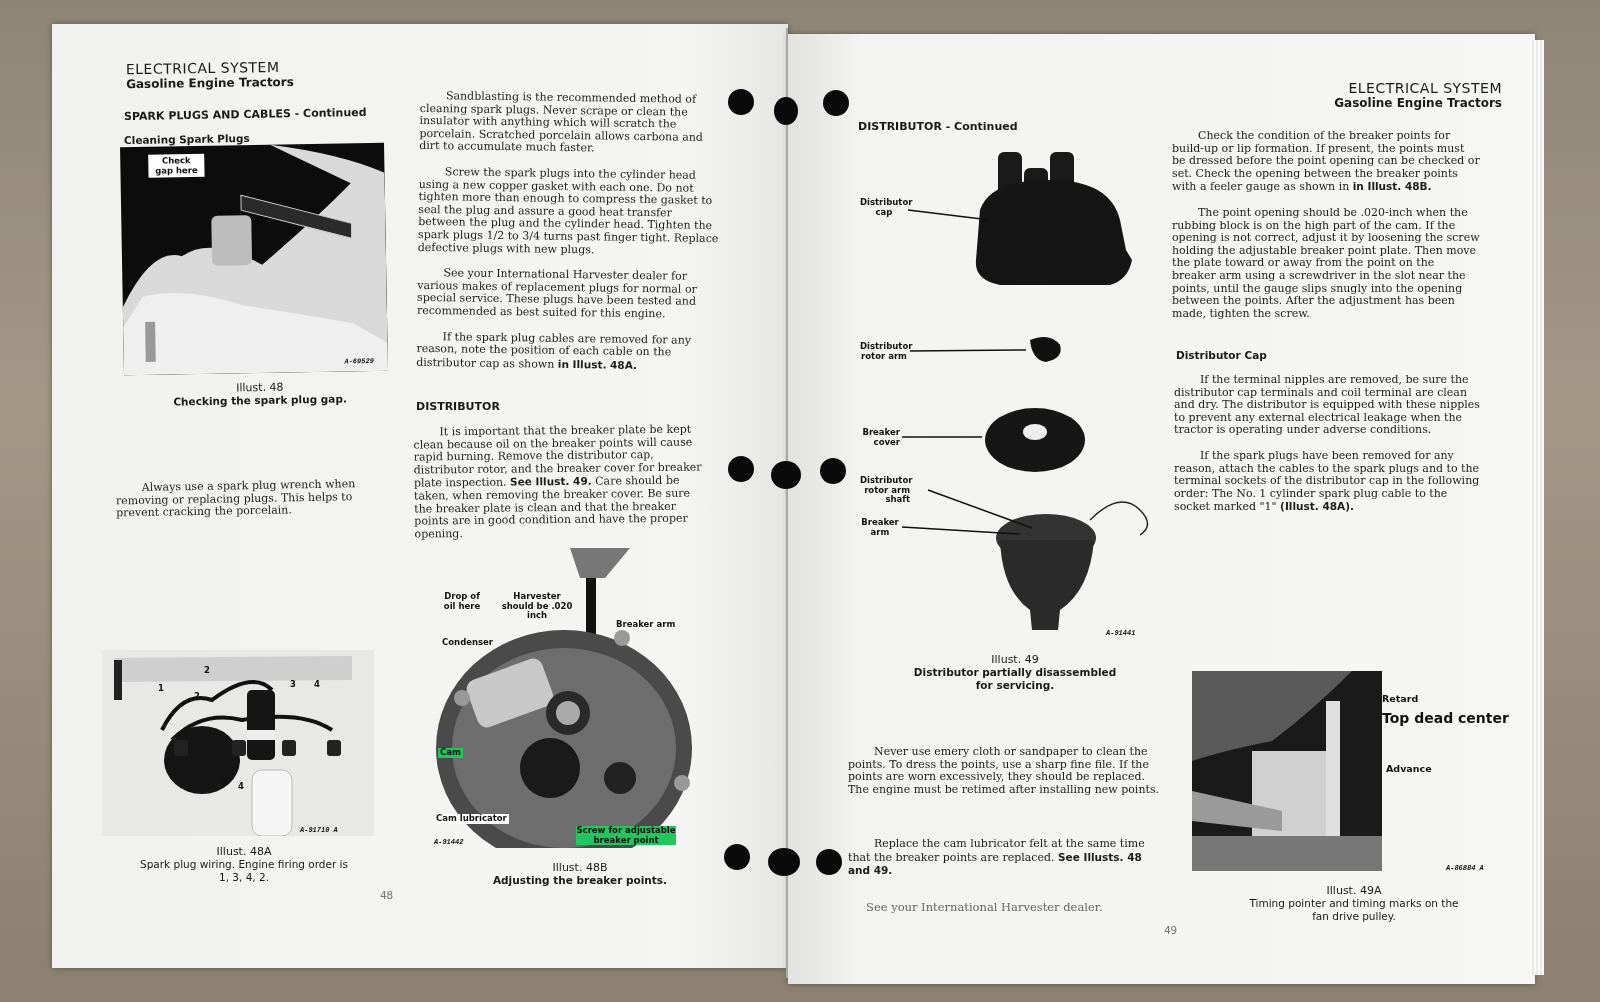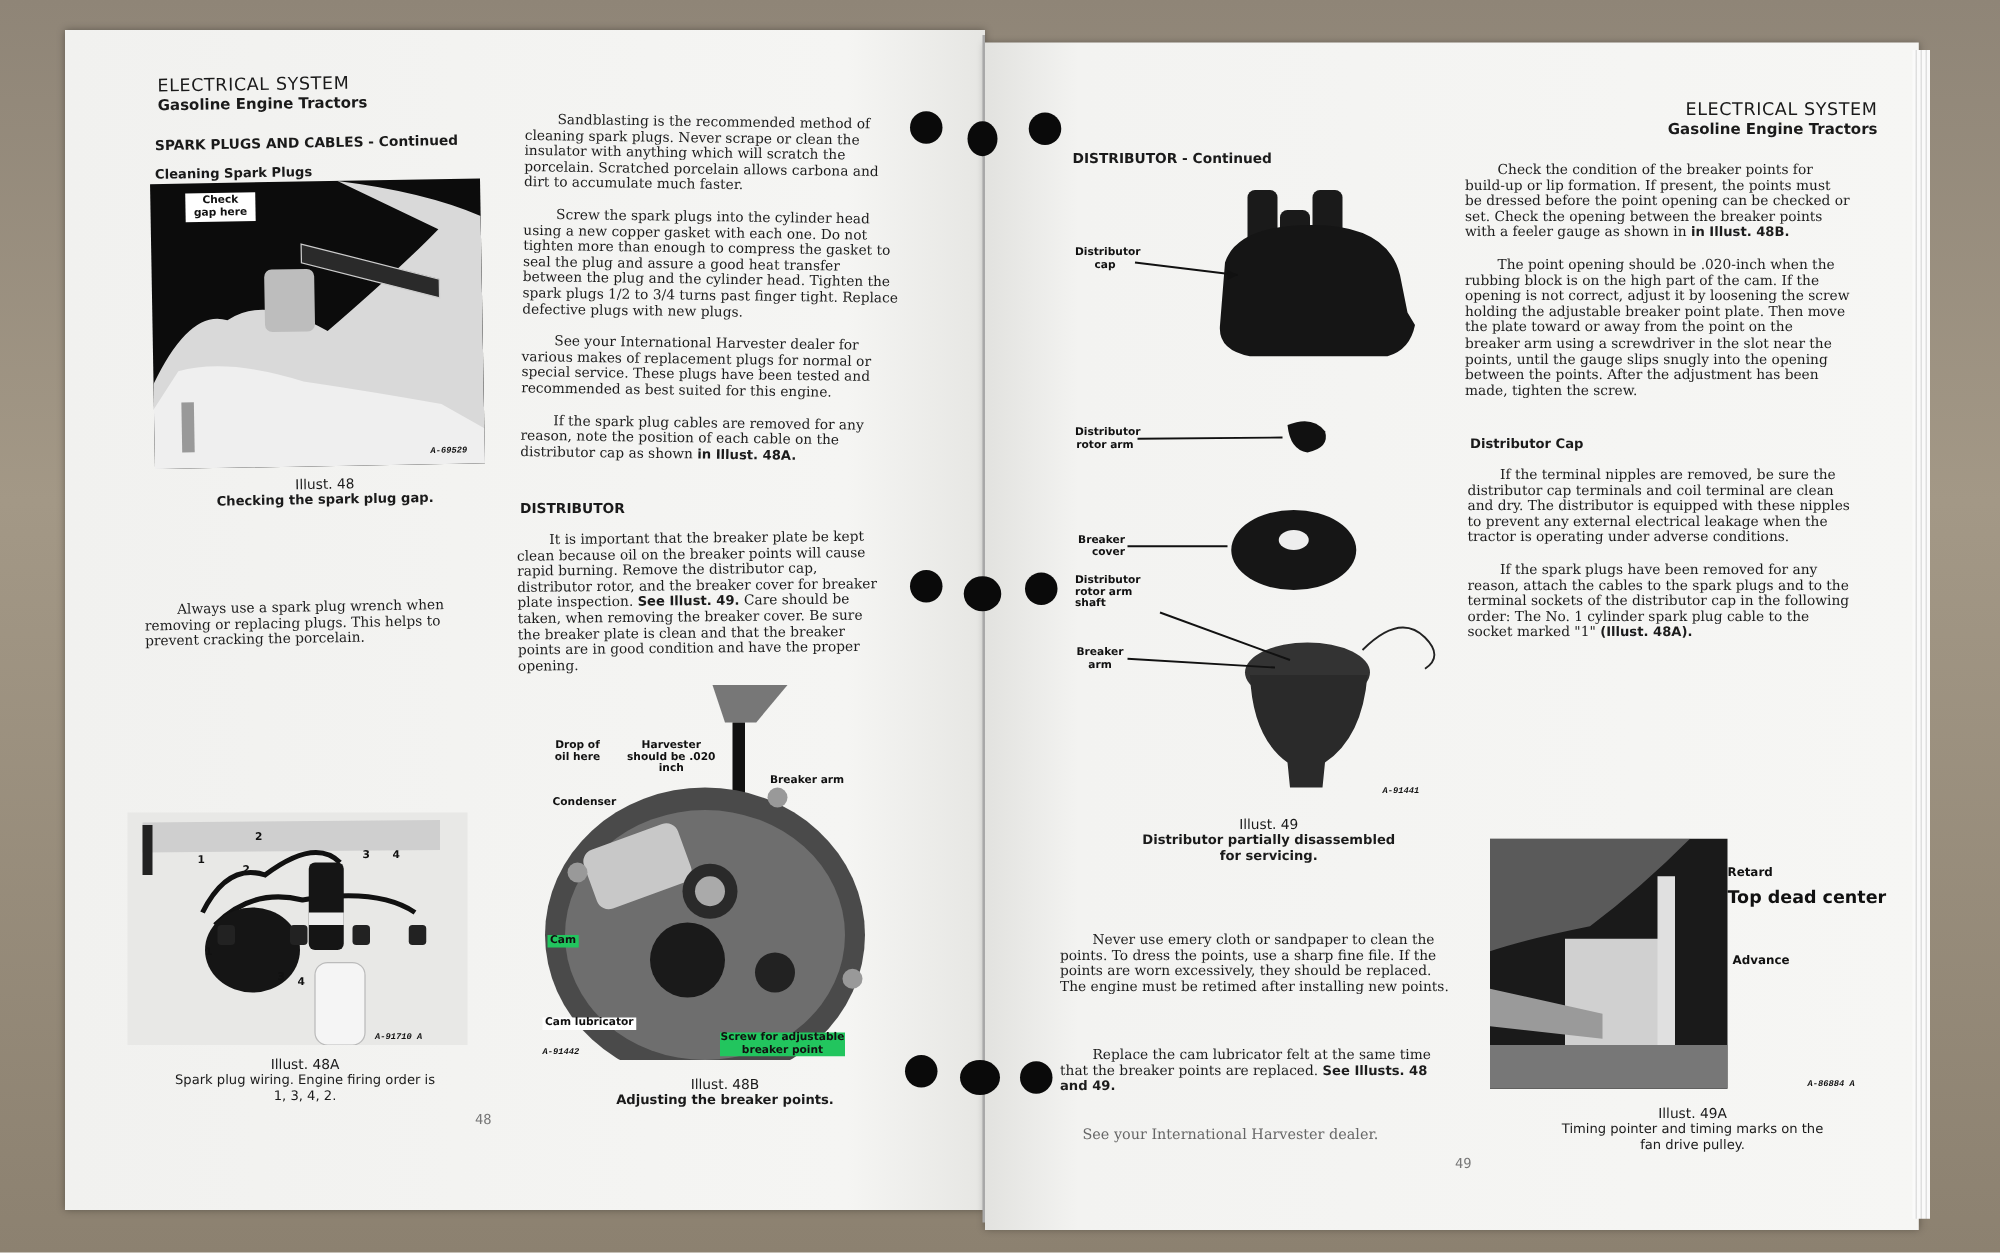--- a/index.html
+++ b/index.html
@@ -181,21 +181,21 @@
 
     <ellipse cx="196" cy="398" rx="50" ry="24" fill="#333"></ellipse>
     <path d="M150 400 Q152 450 180 470 L182 490 L208 490 L210 470 Q240 450 244 400 Z" fill="#2a2a2a"></path>
     <path d="M240 380 Q270 350 290 370 Q305 385 290 395" stroke="#222" stroke-width="1.5" fill="none"></path>
     <line x1="78" y1="350" x2="182" y2="388" stroke="#111" stroke-width="1.5"></line>
     <line x1="52" y1="387" x2="170" y2="394" stroke="#111" stroke-width="1.5"></line>
   </svg>
   <div class="abs label" style="left:10px;top:58px;text-align:center;width:48px;">Distributor cap</div>
   <div class="abs label" style="left:10px;top:202px;text-align:center;width:48px;">Distributor rotor arm</div>
   <div class="abs label" style="left:10px;top:288px;text-align:right;width:40px;">Breaker cover</div>
-  <div class="abs label" style="left:10px;top:320px;text-align:left;width:50px;">Distributor rotor arm shaft</div>
+  <div class="abs label" style="left:10px;top:336px;text-align:right;width:50px;">Distributor rotor arm shaft</div>
   <div class="abs label" style="left:10px;top:378px;text-align:center;width:40px;">Breaker arm</div>
   <div class="abs photo-id" style="left:256px;top:489px;">A-91441</div>
 </div>
 <div class="abs cap" style="left:910px;top:653px;width:210px;">
   <span class="num">Illust. 49</span>
   <span style="display:block;">Distributor partially disassembled</span>
   <span style="display:block;">for servicing.</span>
 </div>
 
 <div class="abs body-text" style="left:848px;top:746px;width:316px;">

